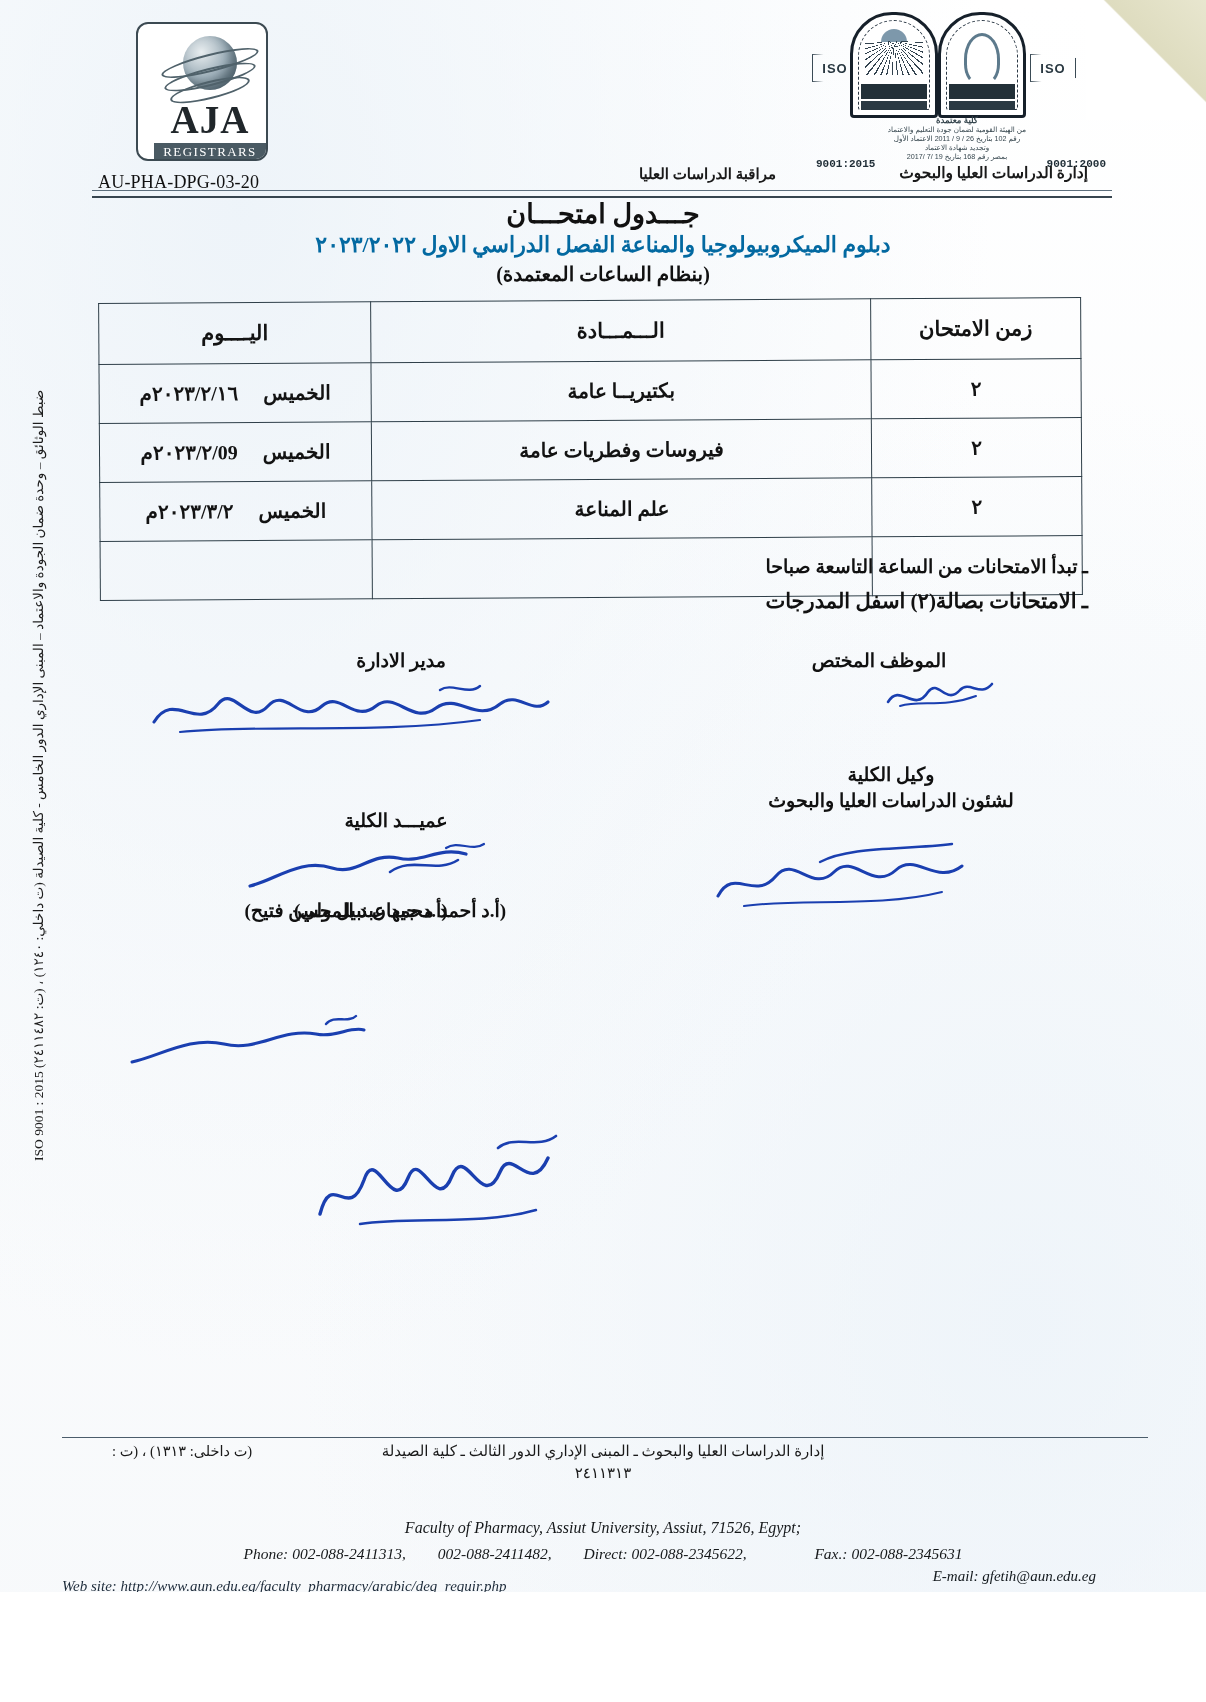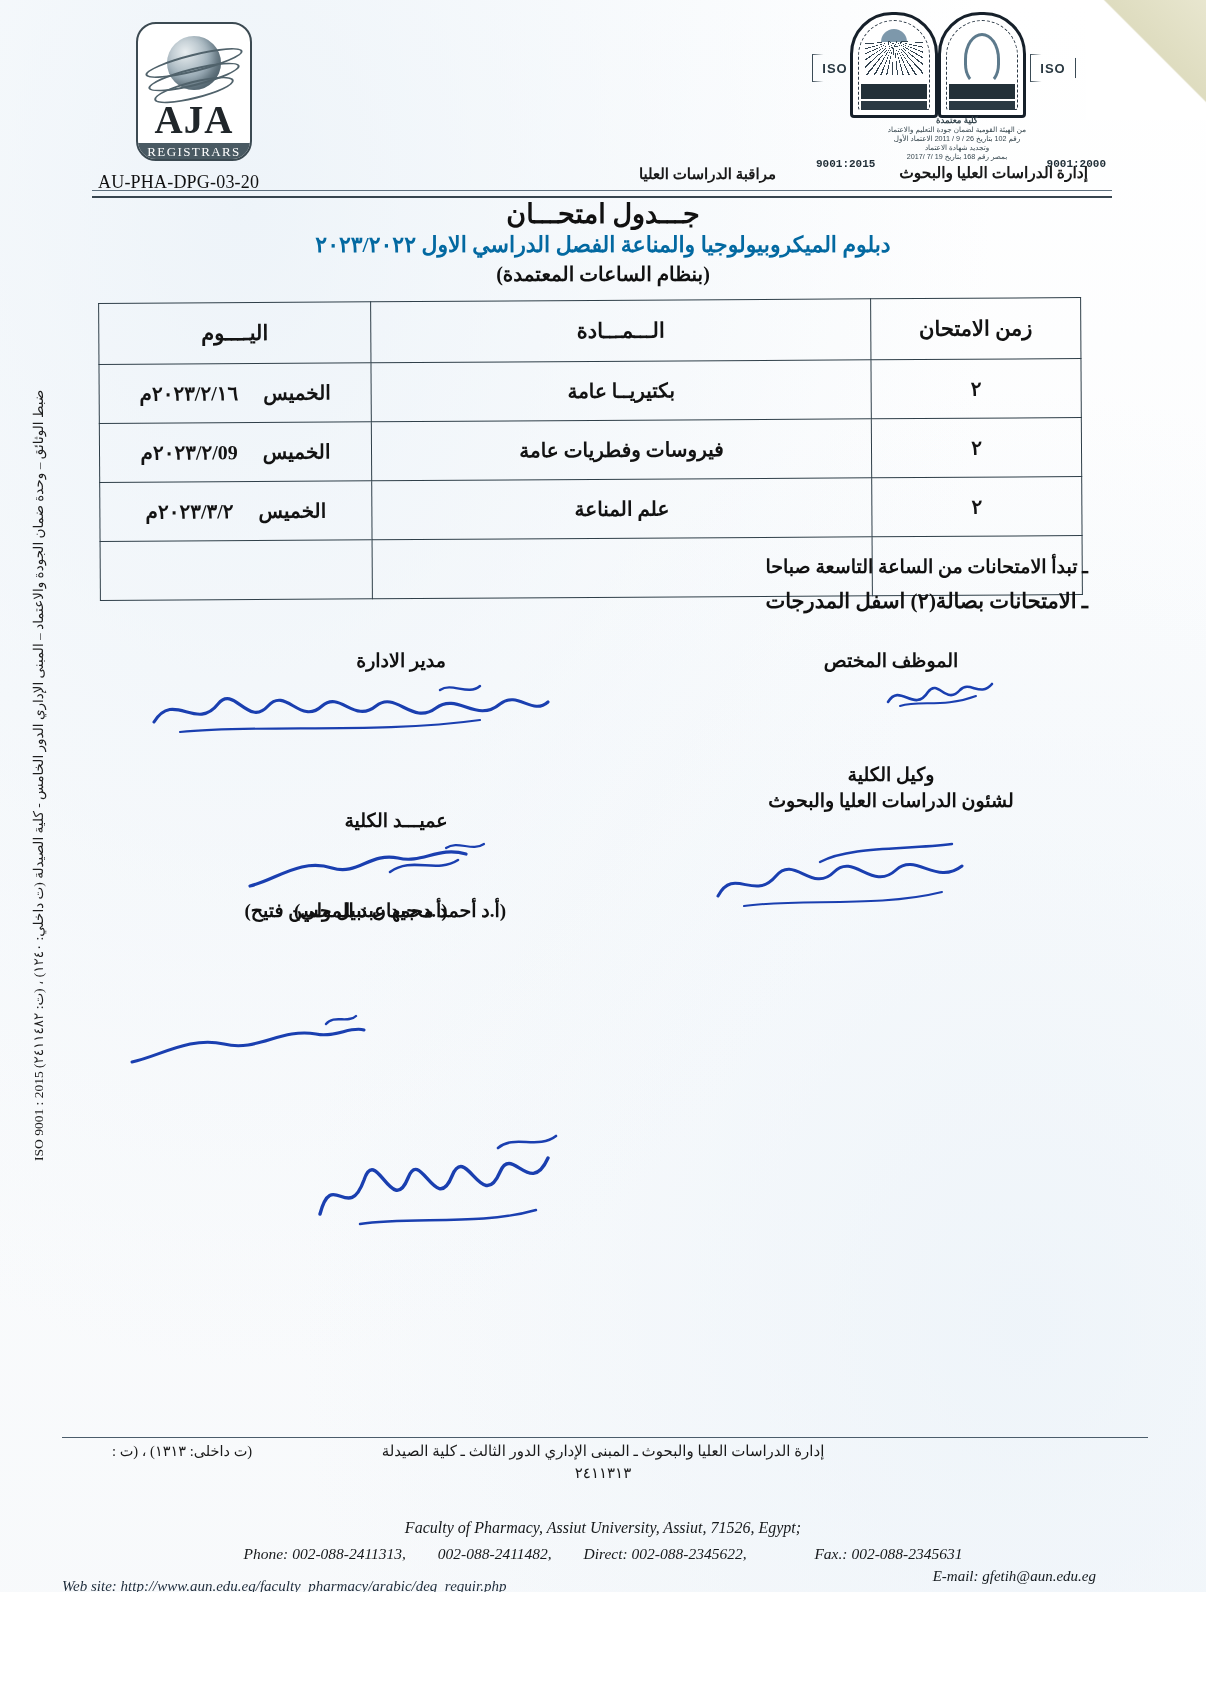--- a/index.html
+++ b/index.html
@@ -33,23 +33,24 @@
     width: 120px; height: 120px;
     background: linear-gradient(225deg, #e8e6cf 0%, #dedcbf 42%, #ffffff 43%);
   }
 
   
   .aja-logo {
     position: absolute;
     left: 136px; top: 22px;
     width: 112px; height: 135px;
     border: 2.5px solid #3c4a52;
-    border-radius: 20px;
+    border-radius: 12px;
     background: #ffffff;
     overflow: hidden;
+    padding-left: 16px;
   }
   .aja-globe-wrap {
     position: relative;
     height: 76px;
   }
   .aja-globe {
     position: absolute;
     left: 50%; top: 12px;
     transform: translateX(-50%);
     width: 54px; height: 54px;
@@ -307,21 +308,21 @@
   
   .sig {
     position: absolute;
     direction: rtl;
     text-align: center;
     color: #111;
     font-weight: 700;
   }
   .sig .lbl { font-size: 19px; line-height: 26px; }
   .sig .name { font-size: 19px; line-height: 26px; }
-  .sig-officer { right: 200px;  top: 648px; width: 230px; }
+  .sig-officer { right: 212px;  top: 648px; width: 230px; }
   .sig-manager { right: 690px;  top: 648px; width: 230px; }
   .sig-vice    { right: 150px;  top: 762px; width: 330px; }
   .sig-dean    { right: 660px;  top: 808px; width: 300px; }
 
   
   .ink { position: absolute; pointer-events: none; }
   .ink svg { display: block; }
 
   
   .side-text {

